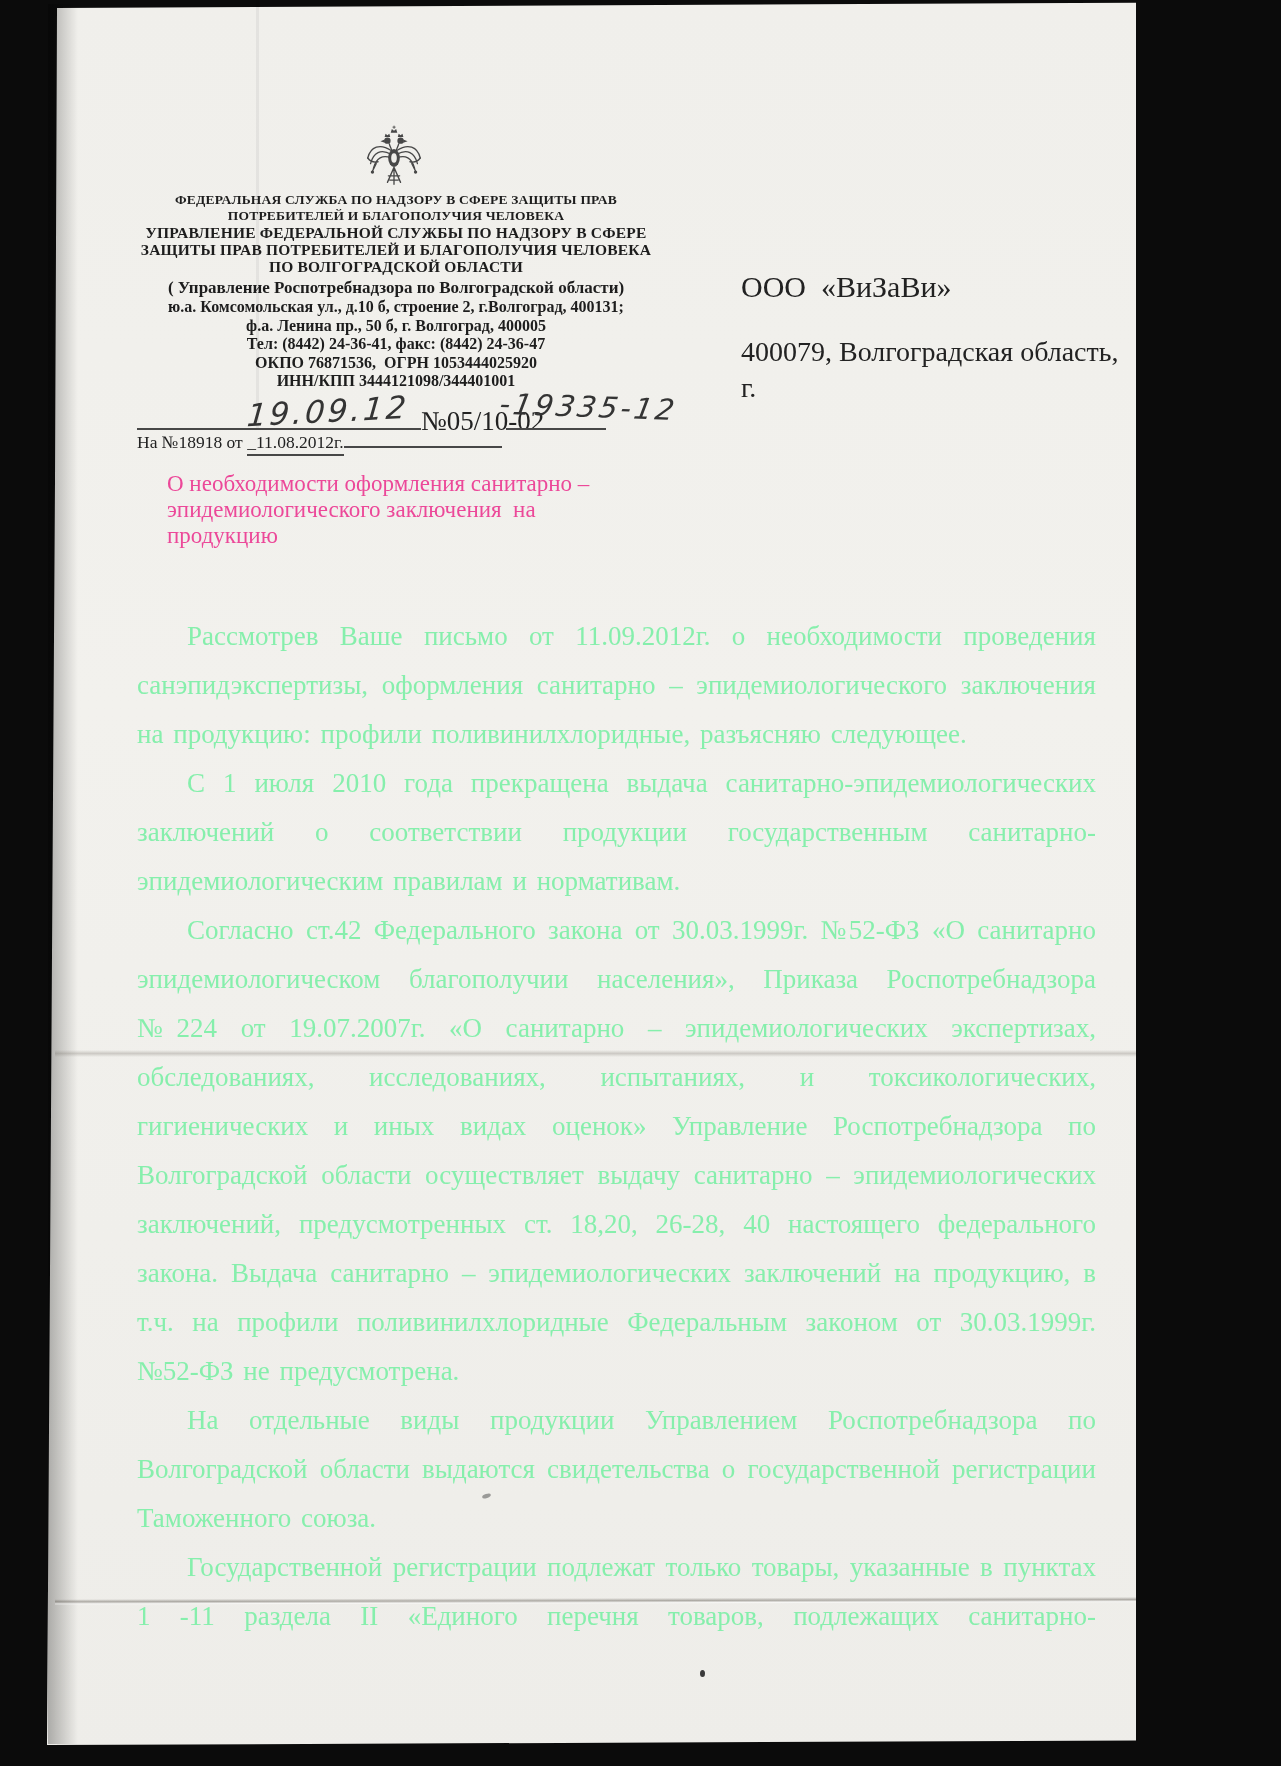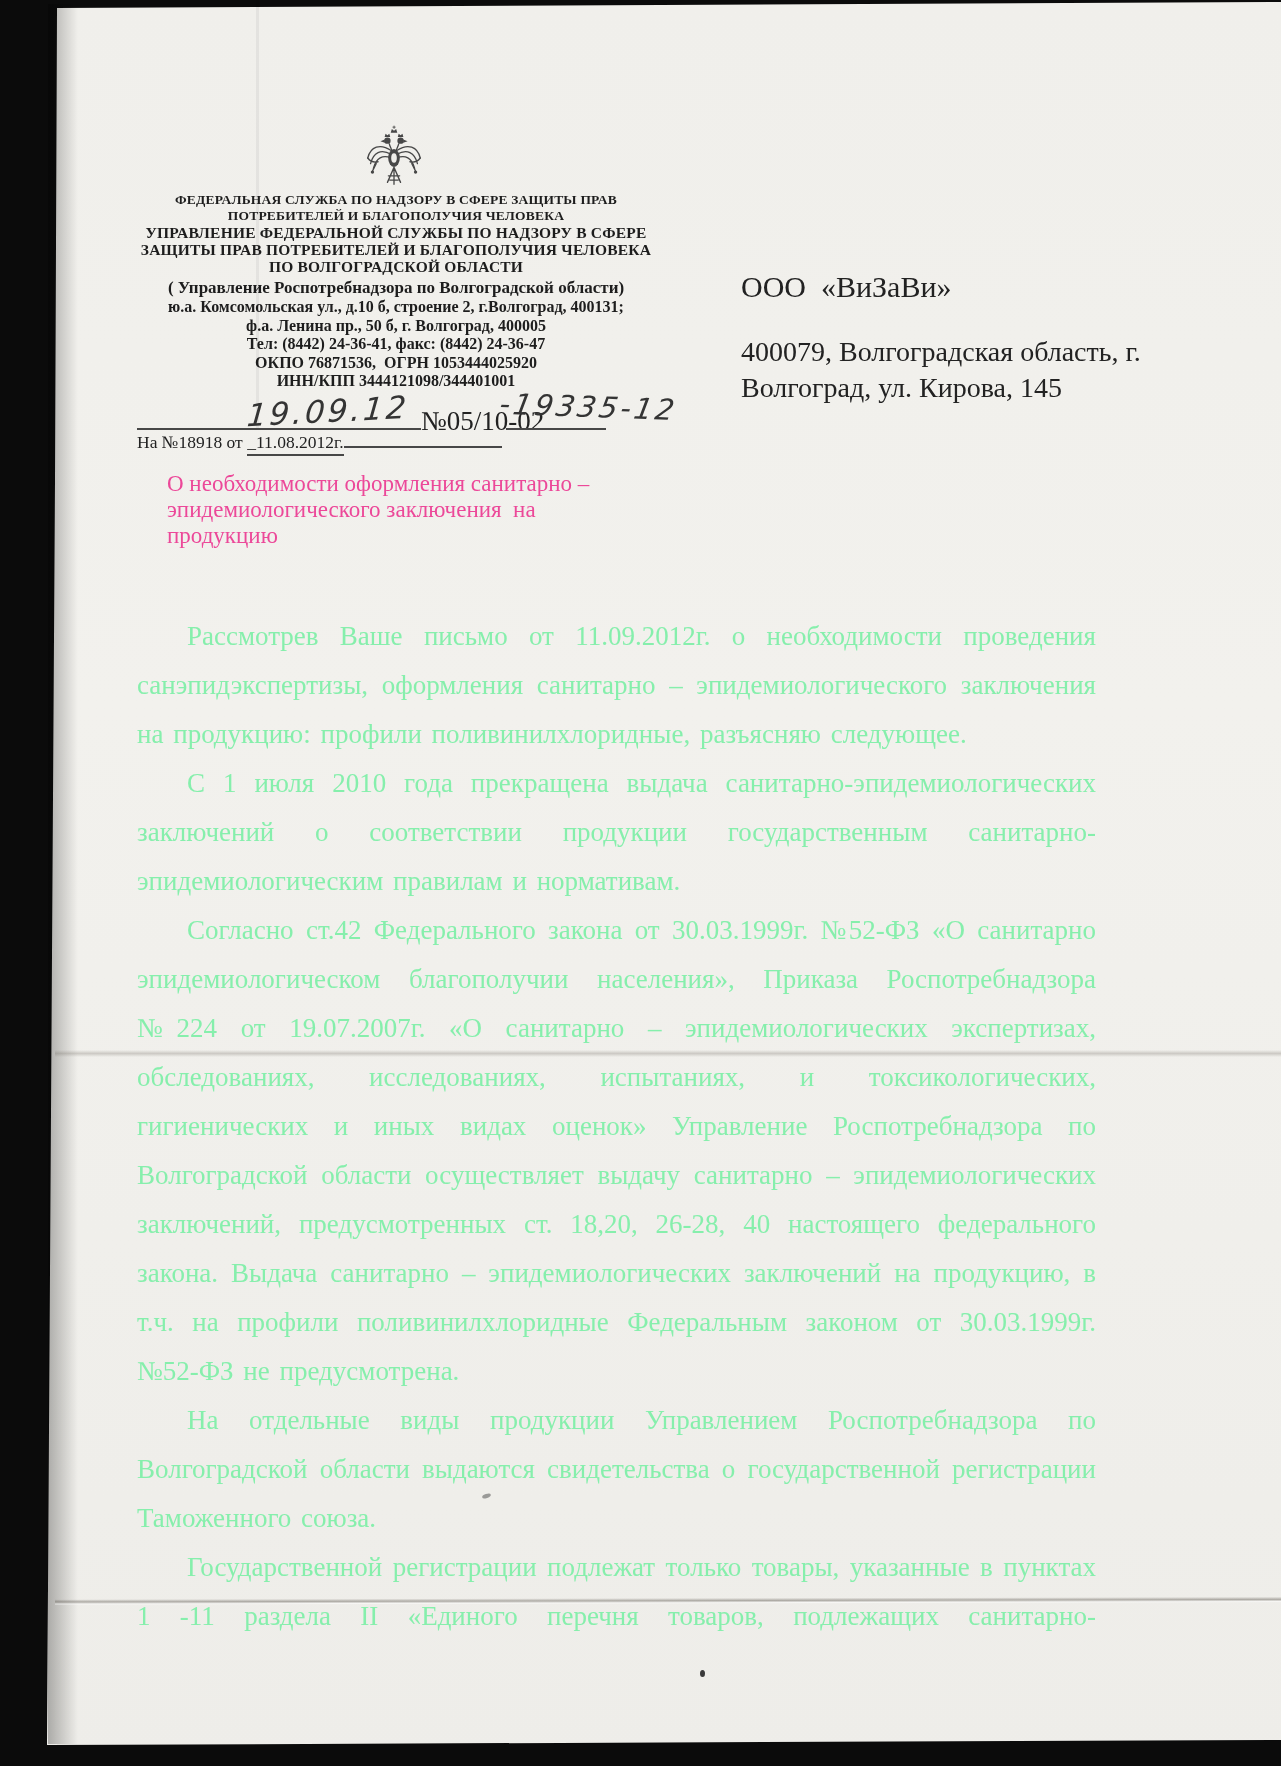--- a/index.html
+++ b/index.html
@@ -1,17 +1,17 @@
 <!DOCTYPE html>
 <html><head>
 <meta charset="utf-8">
 <style>
   html, body { margin: 0; padding: 0; background: #0b0b0b; }
   #page {
-    position: relative; width: 1281px; height: 1766px;
+    position: relative; width: 1136px; height: 1766px;
     background: #0b0b0b; overflow: hidden;
     font-family: "Liberation Serif", "DejaVu Serif", serif;
     color: #262626;
   }
   #paper {
     position: absolute; inset: 0;
     background: linear-gradient(180deg, #f0efeb 0%, #f2f1ed 40%, #eeede9 100%);
     clip-path: polygon(57px 8px, 1281px 2px, 1281px 1740px, 47px 1745px, 55px 480px);
   }
   .paper-shadow {
@@ -136,21 +136,20 @@
   <div class="subject">
     <div>О необходимости оформления санитарно –</div>
     <div class="keep-ws">эпидемиологического заключения  на</div>
     <div>продукцию</div>
   </div>
 
   <div class="recipient">
     <div class="name keep-ws">ООО  «ВиЗаВи»</div>
     <div class="addr-block">
       <div class="addr">400079, Волгоградская область, г.</div>
-      <div class="addr">Волгоград, ул. Кирова, 145</div>
     </div>
   </div>
 
   <div class="body-text">
     <p class="body-par">Рассмотрев Ваше  письмо   от 11.09.2012г. о необходимости проведения санэпидэкспертизы,  оформления  санитарно – эпидемиологического заключения  на продукцию: профили поливинилхлоридные, разъясняю следующее.</p>
     <p class="body-par">С 1 июля 2010 года прекращена  выдача санитарно-эпидемиологических заключений  о  соответствии  продукции  государственным  санитарно-эпидемиологическим правилам и нормативам.</p>
     <p class="body-par">Согласно ст.42 Федерального  закона  от 30.03.1999г. №52-ФЗ «О санитарно эпидемиологическом благополучии населения», Приказа Роспотребнадзора  №224 от 19.07.2007г. «О санитарно – эпидемиологических экспертизах, обследованиях, исследованиях, испытаниях, и токсикологических, гигиенических и иных видах оценок» Управление Роспотребнадзора по Волгоградской области  осуществляет выдачу санитарно – эпидемиологических  заключений, предусмотренных  ст. 18,20, 26-28, 40 настоящего федерального закона.  Выдача санитарно – эпидемиологических заключений на  продукцию, в т.ч. на профили поливинилхлоридные Федеральным законом от 30.03.1999г. №52-ФЗ не предусмотрена.</p>
     <p class="body-par">На  отдельные  виды  продукции  Управлением  Роспотребнадзора  по Волгоградской области   выдаются свидетельства о государственной регистрации Таможенного союза.</p>
     <p class="body-par last-justify">Государственной регистрации подлежат только товары, указанные в пунктах 1 -11  раздела  II  «Единого  перечня  товаров,  подлежащих  санитарно-</p>
   </div>

